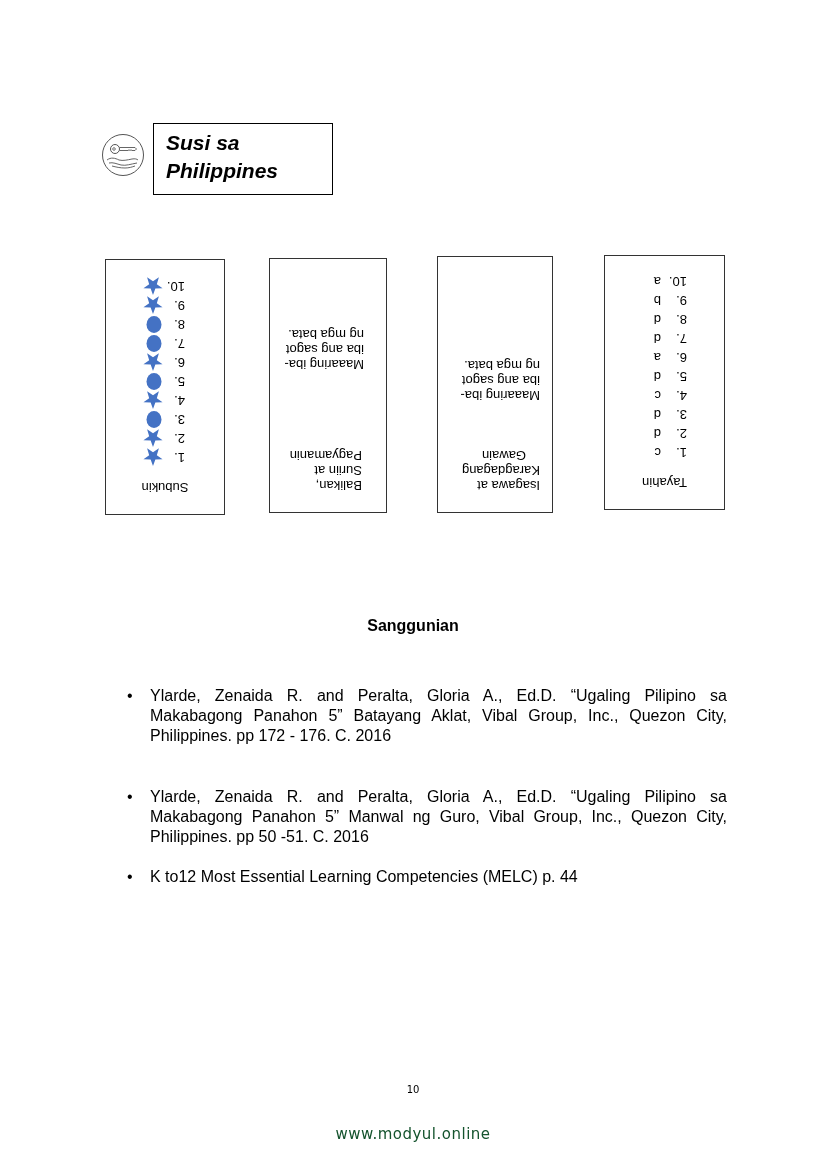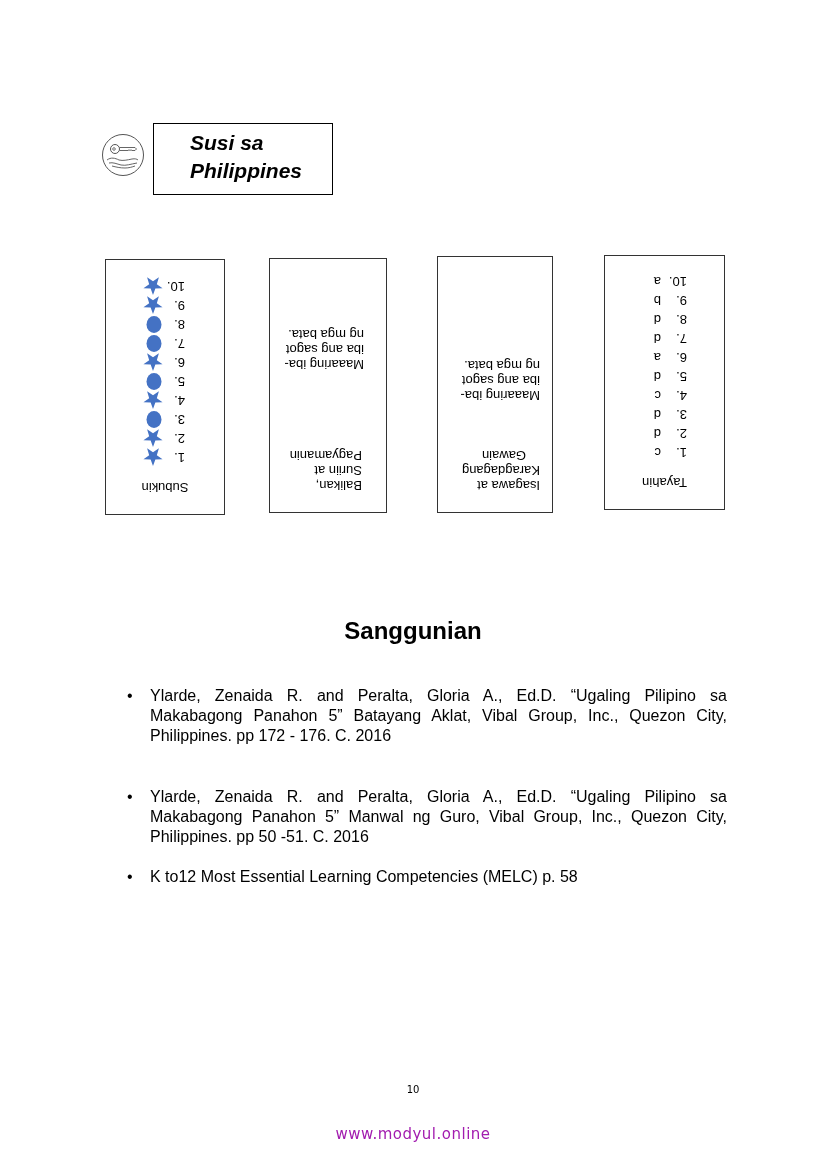--- a/index.html
+++ b/index.html
@@ -4,21 +4,21 @@
   <style>
     * { box-sizing: border-box; margin: 0; padding: 0; }
     html, body { width: 826px; height: 1169px; background: #ffffff; }
     body { position: relative; font-family: "Liberation Sans", sans-serif; color: #000; overflow: hidden; }
 
     .key-icon { position: absolute; left: 101px; top: 133px; width: 44px; height: 44px; }
     .title-box {
       position: absolute; left: 153px; top: 123px; width: 180px; height: 72px;
       border: 1px solid #000; padding: 5px 0 0 12px;
     }
-    .title-box div { font-size: 21px; font-weight: bold; font-style: italic; line-height: 28px; margin-left: 24px; }
+    .title-box div { font-size: 21px; font-weight: bold; font-style: italic; line-height: 28px; }
 
     .card {
       position: absolute; border: 1px solid #333; background: #fff;
     }
     .card-inner {
       position: absolute; inset: 0; transform: rotate(180deg);
     }
     .card-title {
       position: absolute; left: 0; right: 0; font-size: 13px; line-height: 15px; text-align: center;
     }
@@ -26,32 +26,32 @@
       position: absolute; left: 0; right: 0; font-size: 13px; line-height: 15px; text-align: center;
     }
     .answers { position: absolute; font-size: 13px; line-height: 19px; }
     .ans-row { display: flex; align-items: center; height: 19px; }
     .ans-num { width: 22px; text-align: left; }
     .ans-val { width: 20px; text-align: left; }
     .shape { width: 20px; height: 19px; display: flex; align-items: center; justify-content: flex-start; }
 
     .heading {
       position: absolute; left: 0; right: 0; top: 617px; text-align: center;
-      font-size: 24px; font-weight: bold;
+      font-size: 16px; font-weight: bold;
     }
     .refs { position: absolute; left: 127px; top: 686px; width: 600px; list-style: none; }
     .ref {
       position: relative; padding-left: 23px; font-size: 16px; line-height: 20px;
       text-align: justify;
     }
     .ref .bullet { position: absolute; left: 0; top: 0; }
     .ref1 { margin-bottom: 41px; }
     .ref2 { margin-bottom: 20px; }
     .page-num { position: absolute; left: 0; right: 0; top: 1084px; text-align: center; font-size: 10px; font-family: "DejaVu Sans", sans-serif; }
-    .watermark { position: absolute; left: 0; right: 0; top: 1125px; text-align: center; font-size: 15px; color: #a21caf; font-family: "DejaVu Sans", sans-serif; letter-spacing: 0.5px; }
+    .watermark { position: absolute; left: 0; right: 0; top: 1125px; text-align: center; font-size: 15px; color: #14532d; font-family: "DejaVu Sans", sans-serif; letter-spacing: 0.5px; }
   </style>
 </head>
 <body>
 
 <div class="key-icon">
   <svg width="44" height="44" viewBox="0 0 44 44">
     <circle cx="22" cy="22" r="20.5" fill="none" stroke="#555" stroke-width="1"></circle>
     <circle cx="14" cy="16" r="4.5" fill="none" stroke="#555" stroke-width="1"></circle>
     <circle cx="13" cy="16" r="1.3" fill="none" stroke="#555" stroke-width="0.8"></circle>
     <path d="M18.5 14.5 H34 L35.5 16 L34 17.5 H31 L30 16.8 L29 17.5 L28 16.8 L27 17.5 H18.5" fill="none" stroke="#555" stroke-width="0.9"></path>
@@ -236,18 +236,18 @@
   <li class="ref ref1">
     <span class="bullet">•</span>
     <span>Ylarde, Zenaida R. and Peralta, Gloria A., Ed.D. “Ugaling Pilipino sa Makabagong Panahon 5” Batayang Aklat, Vibal Group, Inc., Quezon City, Philippines. pp 172 - 176. C. 2016</span>
   </li>
   <li class="ref ref2">
     <span class="bullet">•</span>
     <span>Ylarde, Zenaida R. and Peralta, Gloria A., Ed.D. “Ugaling Pilipino sa Makabagong Panahon 5” Manwal ng Guro, Vibal Group, Inc., Quezon City, Philippines. pp 50 -51. C. 2016</span>
   </li>
   <li class="ref">
     <span class="bullet">•</span>
-    <span>K to12 Most Essential Learning Competencies (MELC) p. 58</span>
+    <span>K to12 Most Essential Learning Competencies (MELC) p. 44</span>
   </li>
 </ul>
 
 <div class="page-num">10</div>
 <div class="watermark">www.modyul.online</div>
 
 </body></html>

